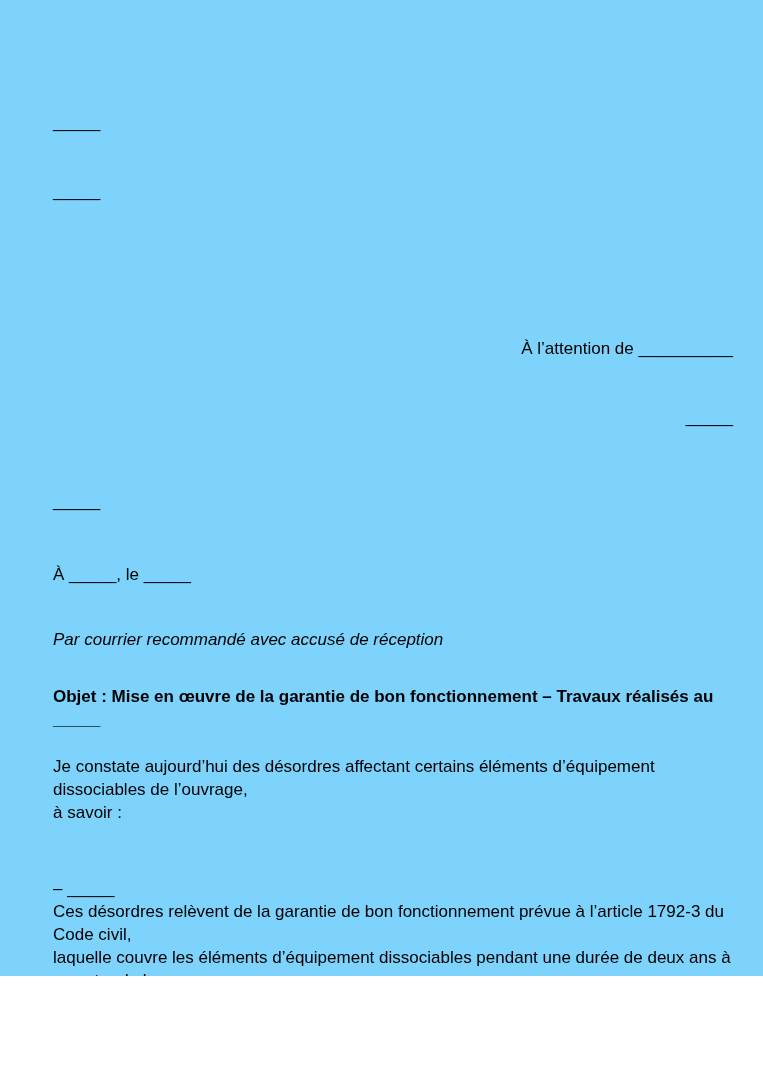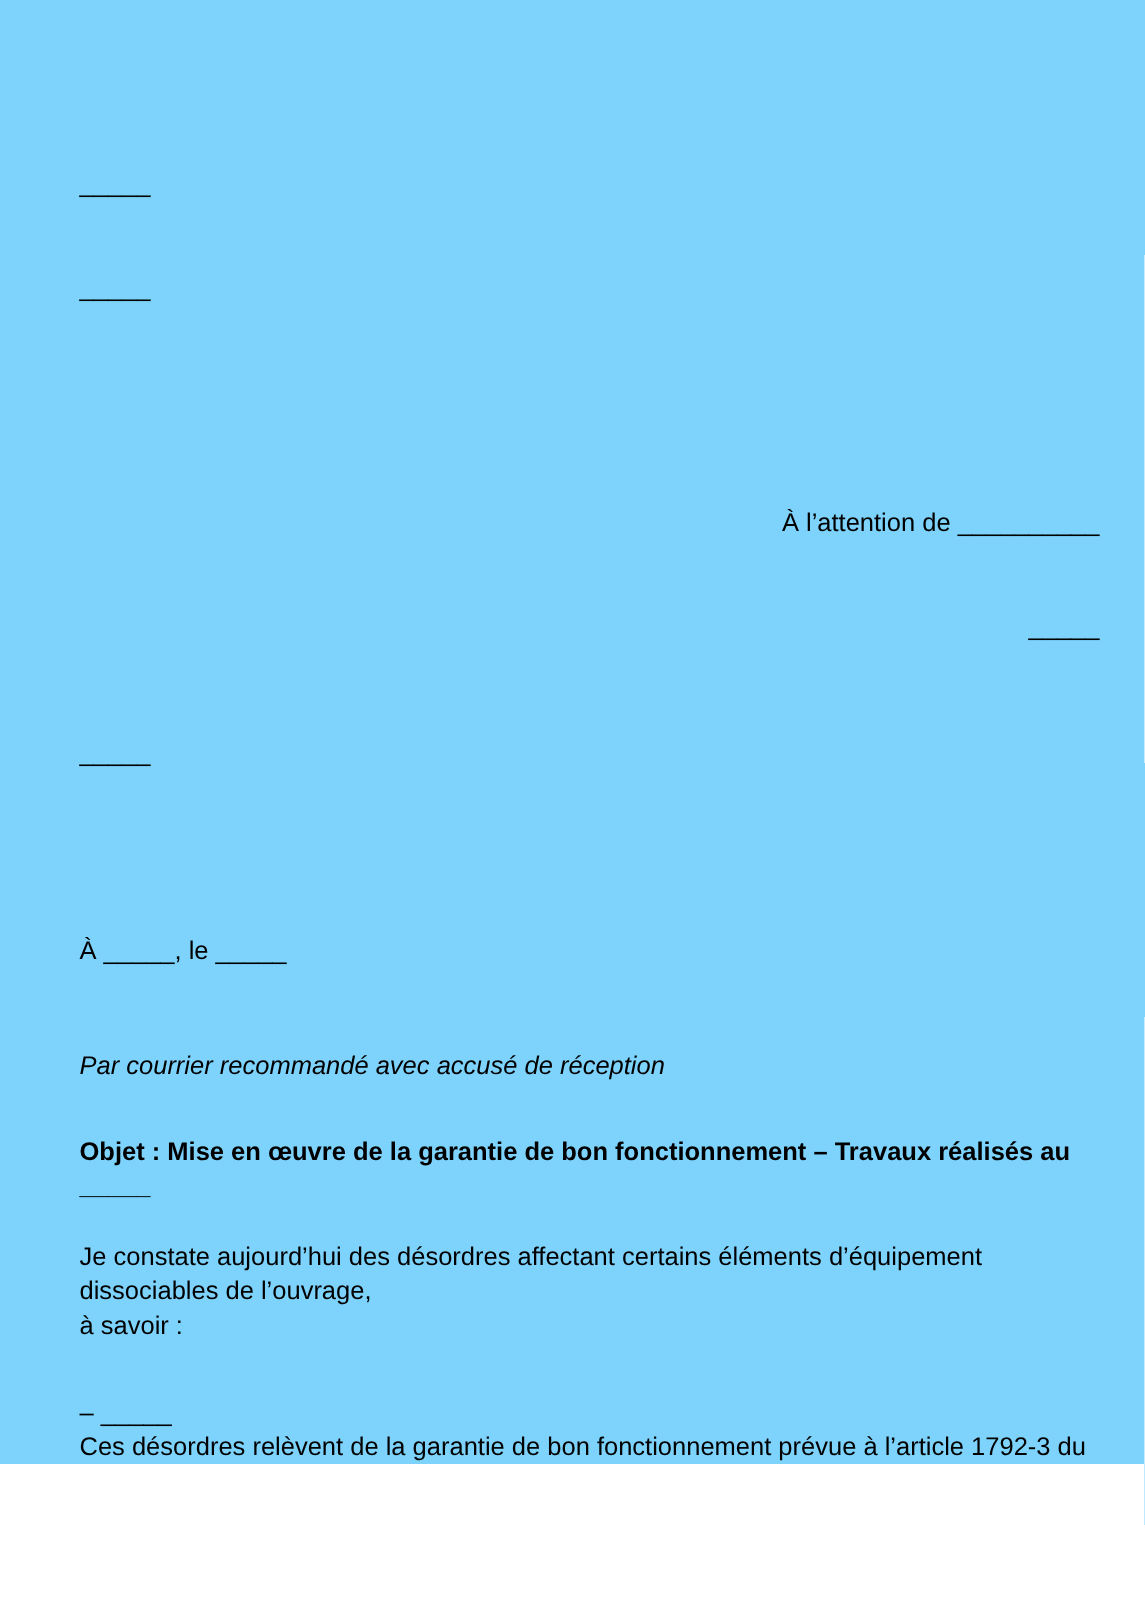--- a/index.html
+++ b/index.html
@@ -20,26 +20,26 @@
     line-height: 23px;
     color: #000000;
   }
   .block {
     white-space: pre-wrap;
     max-width: 680px;
   }
   .sender-block      { margin-top: 0; }
   .attention-block   { margin-top: 42px; text-align: right; }
   .recipient2-block  { margin-top: 15px; }
-  .place-date-block  { margin-top: 109px; }
-  .notice-block      { margin-top: 54px; font-style: italic; }
+  .place-date-block  { margin-top: 50px; }
+  .notice-block      { margin-top: 42px; font-style: italic; }
   .subject-block     { margin-top: 34px; font-weight: bold; }
   .para-intro        { margin-top: 34px; }
   .para-disorders    { margin-top: 24px; }
-  .list-item-block   { margin-top: 35px; }
+  .list-item-block   { margin-top: 53px; }
   .para-warranty     { }
   .para-demand       { margin-top: 28px; }
 </style>
 </head>
 <body>
 
 <div class="page">
 
   <div class="block sender-block">
     <div>_____</div>

